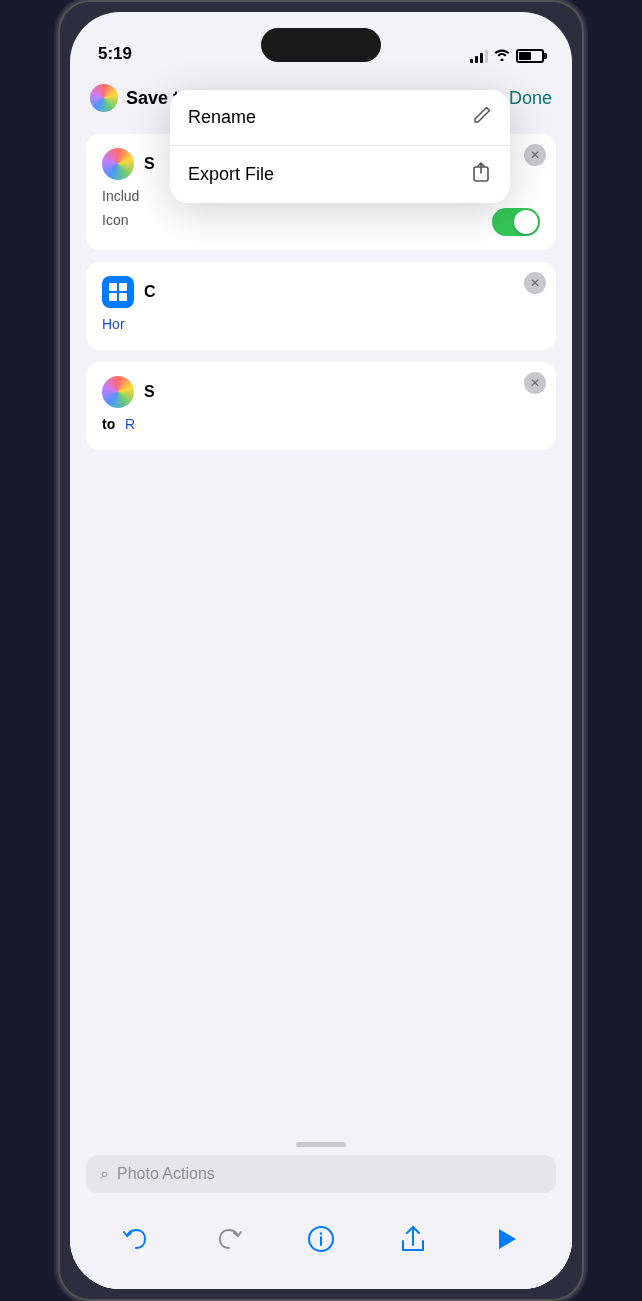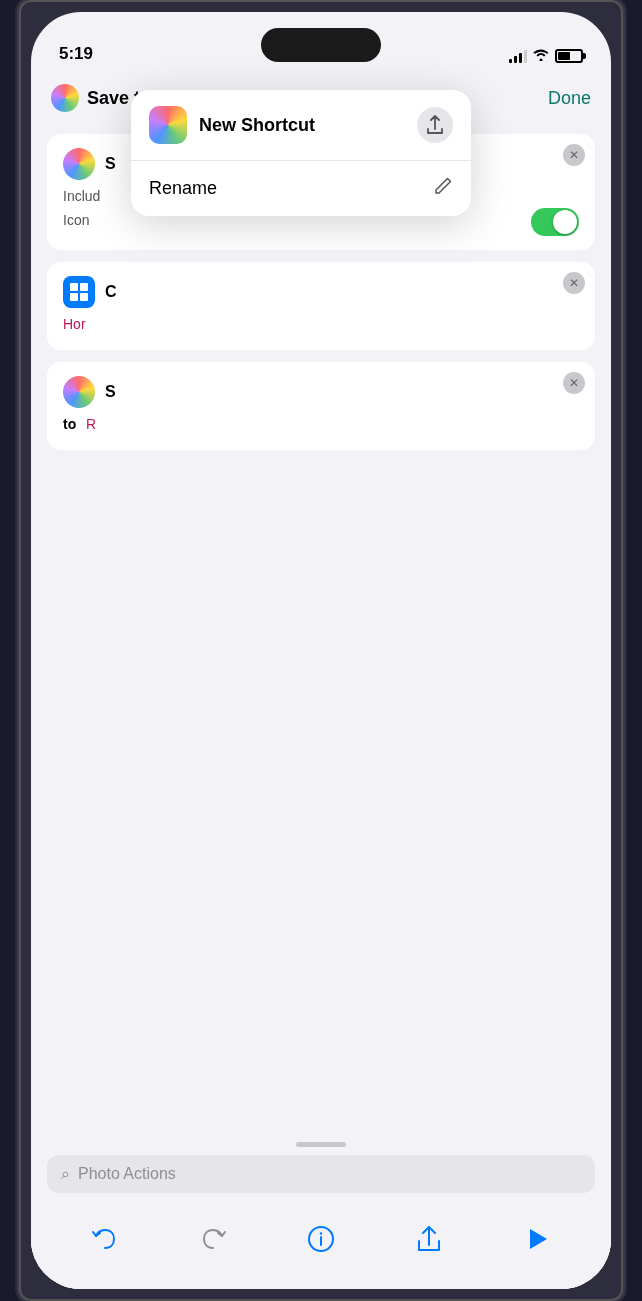--- a/index.html
+++ b/index.html
@@ -6,24 +6,24 @@
     body {
       background: #1a1a2e;
       display: flex;
       justify-content: center;
       align-items: center;
       min-height: 100vh;
       font-family: -apple-system, BlinkMacSystemFont, 'SF Pro Display', 'Helvetica Neue', sans-serif;
     }
 
     .phone-frame {
-      width: 604px;
+      width: 526px;
       height: 1301px;
       background: #2d2d3d;
-      border-radius: 12px;
+      border-radius: 32px;
       position: relative;
       overflow: hidden;
       box-shadow: 0 0 0 2px #3a3a4a, 0 0 0 4px #2a2a3a, inset 0 0 0 2px #555;
     }
 
     .phone-screen {
       position: absolute;
       top: 12px;
       left: 12px;
       right: 12px;
@@ -254,21 +254,21 @@
       width: 18px;
       height: 18px;
     }
 
     .grid-cell {
       background: #fff;
       border-radius: 1px;
     }
 
     .card-link {
-      color: #be185d;
+      color: #1d4ed8;
       font-size: 14px;
     }
 
     .card-bold {
       font-weight: 700;
       font-size: 14px;
       color: #000;
     }
 
     
@@ -550,45 +550,43 @@
             <span style="margin-left:6px;" class="card-link">R</span>
           </div>
           <div class="close-btn">✕</div>
         </div>
 
       </div>
 
       <div class="dropdown-overlay">
         <div class="dropdown-menu">
 
-          <div class="dropdown-header">
-            <div class="dropdown-header-left">
-              <div class="rainbow-flower" style="width:38px;height:38px;border-radius:10px;"></div>
-              <span class="dropdown-title">New Shortcut</span>
-            </div>
-            <div class="share-btn">
-              <svg width="18" height="20" viewBox="0 0 18 20" fill="none">
-                <path d="M9 1v13M9 1L5 5M9 1l4 4M2 14v4h14v-4" stroke="#555" stroke-width="1.8" stroke-linecap="round" stroke-linejoin="round"></path>
-              </svg>
-            </div>
-          </div>
 
           <div class="dropdown-item">
             <span class="dropdown-item-label">Rename</span>
             <span class="dropdown-item-icon">
               <svg width="20" height="20" viewBox="0 0 20 20">
                 <path d="M14.5 2.5l3 3L6 17H3v-3L14.5 2.5z" stroke="#555" stroke-width="1.5" fill="none" stroke-linejoin="round"></path>
               </svg>
             </span>
           </div>
 
 
 
 
 
+          <div class="dropdown-item">
+            <span class="dropdown-item-label">Export File</span>
+            <span class="dropdown-item-icon">
+              <svg width="22" height="22" viewBox="0 0 22 22" fill="none">
+                <rect x="4" y="6" width="14" height="14" rx="2" stroke="#555" stroke-width="1.6"></rect>
+                <path d="M11 2v10M11 2L8 5M11 2l3 3" stroke="#555" stroke-width="1.6" stroke-linecap="round" stroke-linejoin="round"></path>
+              </svg>
+            </span>
+          </div>
 
         </div>
       </div>
 
       <div class="bottom-area">
         <div class="drag-handle"></div>
 
         <div class="search-bar">
           <span class="search-icon-text">⌕</span>
           <span class="search-placeholder">Photo Actions</span>

